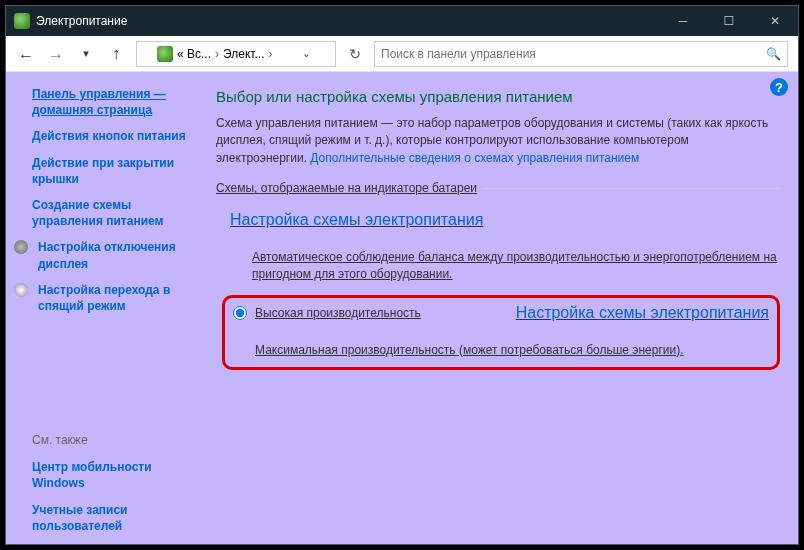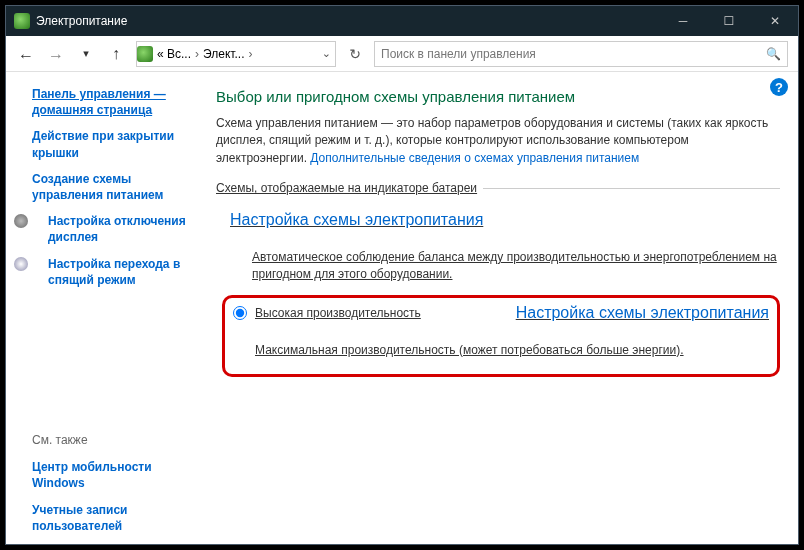--- a/index.html
+++ b/index.html
@@ -1,54 +1,54 @@
 <!DOCTYPE html>
 <html><head>
 <meta charset="utf-8">
 <style>
 * { box-sizing: border-box; margin: 0; padding: 0; font-family: "Segoe UI", Tahoma, sans-serif; }
 body { background: #000; display: flex; align-items: center; justify-content: center; height: 550px; width: 804px; }
-.window { width: 794px; height: 540px; background: #ffffff; border: 1px solid #4a5a6a; display: flex; flex-direction: column; position: relative; }
+.window { width: 794px; height: 540px; background: #c4b5fd; border: 1px solid #4a5a6a; display: flex; flex-direction: column; position: relative; }
 .titlebar { height: 30px; background: #17262f; color: #fff; display: flex; align-items: center; padding: 0 0 0 8px; font-size: 12px; }
 .titlebar-icon { width: 16px; height: 16px; margin-right: 6px; background: radial-gradient(circle at 40% 40%, #8ad66a, #2a7a1a); border-radius: 3px; }
 .titlebar-title { flex: 1; }
 .titlebar-btns { display: flex; }
 .titlebar-btn { width: 46px; height: 30px; display: flex; align-items: center; justify-content: center; color: #ccc; font-size: 12px; cursor: pointer; }
 .navbar { height: 36px; border-bottom: 1px solid #e0e0e0; display: flex; align-items: center; padding: 0 6px; gap: 2px; background: #fff; }
 .nav-btn { width: 28px; height: 28px; display: flex; align-items: center; justify-content: center; color: #888; font-size: 16px; border-radius: 2px; cursor: pointer; }
 .nav-btn.enabled { color: #333; }
-.breadcrumb { flex: 0 0 auto; display: flex; align-items: center; height: 26px; border: 1px solid #ccc; margin: 0 4px; padding: 0 0; font-size: 12px; gap: 4px; min-width: 200px; }
+.breadcrumb { flex: 0 0 auto; display: flex; align-items: center; height: 26px; border: 1px solid #ccc; margin: 0 4px; padding: 0 20px; font-size: 12px; gap: 4px; min-width: 200px; }
 .bc-icon { width: 16px; height: 16px; background: radial-gradient(circle at 40% 40%, #8ad66a, #2a7a1a); border-radius: 3px; }
 .bc-sep { color: #666; }
 .bc-drop { border: none; background: none; font-size: 11px; color: #555; padding: 0 4px; cursor: pointer; }
 .refresh-btn { width: 26px; height: 26px; display: flex; align-items: center; justify-content: center; font-size: 14px; color: #555; cursor: pointer; }
 .search { flex: 1; height: 26px; border: 1px solid #ccc; margin: 2px 4px; display: flex; align-items: center; padding: 0 6px; font-size: 12px; color: #777; position: relative; }
 .search-icon { position: absolute; right: 6px; color: #888; }
 .body { flex: 1; display: flex; position: relative; overflow: hidden; }
 .sidebar { width: 200px; padding: 14px 10px 10px 26px; font-size: 12px; display: flex; flex-direction: column; gap: 10px; }
 .sidebar-link { color: #0066cc; text-decoration: none; cursor: pointer; line-height: 1.35; font-weight: bold; }
-.sidebar-item { display: flex; align-items: flex-start; gap: 20px; margin-left: -18px; }
+.sidebar-item { display: flex; align-items: flex-start; gap: 10px; margin-left: -18px; }
 .sidebar-item .sicon { width: 14px; height: 14px; flex-shrink: 0; margin-top: 1px; border-radius: 50%; background: radial-gradient(circle, #bbb, #666); }
 .sidebar-spacer { flex: 1; }
 .sidebar-heading { color: #666; font-size: 12px; margin-bottom: 2px; }
 .content { flex: 1; padding: 16px 18px 10px 10px; font-size: 12px; color: #333; position: relative; overflow-y: auto; }
 .help-icon { position: absolute; top: 6px; right: 10px; width: 18px; height: 18px; border-radius: 50%; background: #0078d7; color: #fff; display: flex; align-items: center; justify-content: center; font-size: 13px; font-weight: bold; cursor: pointer; }
 .page-title { color: #006a3f; font-size: 15px; margin-bottom: 10px; }
 .page-desc { line-height: 1.45; margin-bottom: 14px; }
 .inline-link { color: #0066cc; cursor: pointer; }
 fieldset { border: none; border-top: 1px solid #ccc; padding: 10px 0 0 0; text-decoration: underline; }
 legend { padding: 0 6px 0 0; color: #333; font-size: 12px; }
 .plan { margin: 6px 0 12px 14px; }
 .plan-head { display: flex; align-items: center; justify-content: space-between; gap: 10px; }
 .plan-label { display: flex; align-items: center; gap: 8px; cursor: pointer; }
 .plan-label input[type=radio] { width: 14px; height: 14px; }
 .plan-name { font-weight: 600; }
 .plan-link { color: #0066cc; cursor: pointer; font-size: 16px; }
 .plan-desc { margin: 20px 0 0 22px; line-height: 1.4; }
-.highlight { border: 3px solid #d40000; border-radius: 10px; padding: 6px 8px 15px 8px; margin-left: 6px; }
+.highlight { border: 3px solid #d40000; border-radius: 10px; padding: 6px 8px 8px 8px; margin-left: 6px; }
 </style>
 </head>
 <body>
 
 <div class="window">
 
   <div class="titlebar">
     <div class="titlebar-icon"></div>
     <div class="titlebar-title">Электропитание</div>
     <div class="titlebar-btns">
@@ -75,39 +75,40 @@
     <div class="refresh-btn">↻</div>
     <div class="search">
       <span>Поиск в панели управления</span>
       <span class="search-icon">🔍</span>
     </div>
   </div>
 
   <div class="body">
     <div class="sidebar">
       <a class="sidebar-link" style="text-decoration:underline">Панель управления — домашняя страница</a>
+      <a class="sidebar-link">Действия кнопок питания</a>
       <a class="sidebar-link">Действие при закрытии крышки</a>
       <a class="sidebar-link">Создание схемы управления питанием</a>
       <div class="sidebar-item">
         <div class="sicon"></div>
         <a class="sidebar-link">Настройка отключения дисплея</a>
       </div>
       <div class="sidebar-item">
         <div class="sicon" style="background:radial-gradient(circle,#fff,#88a)"></div>
         <a class="sidebar-link">Настройка перехода в спящий режим</a>
       </div>
       <div class="sidebar-spacer"></div>
       <div class="sidebar-heading">См. также</div>
       <a class="sidebar-link">Центр мобильности Windows</a>
       <a class="sidebar-link">Учетные записи пользователей</a>
     </div>
 
     <div class="content">
       <div class="help-icon">?</div>
-      <div class="page-title">Выбор или пригодном схемы управления питанием</div>
+      <div class="page-title">Выбор или настройка схемы управления питанием</div>
       <div class="page-desc">
         <span>Схема управления питанием — это набор параметров оборудования и системы (таких как яркость дисплея, спящий режим и т. д.), которые контролируют использование компьютером электроэнергии. </span><a class="inline-link">Дополнительные сведения о схемах управления питанием</a>
       </div>
 
       <fieldset>
         <legend>Схемы, отображаемые на индикаторе батареи</legend>
 
         <div class="plan">
           <div class="plan-head">
             <a class="plan-link">Настройка схемы электропитания</a>

